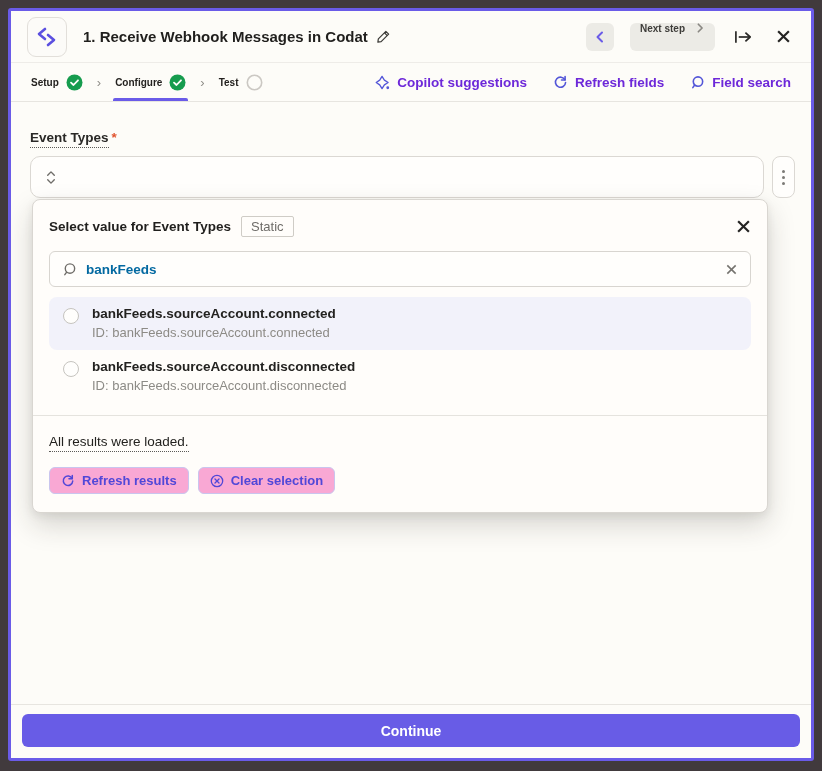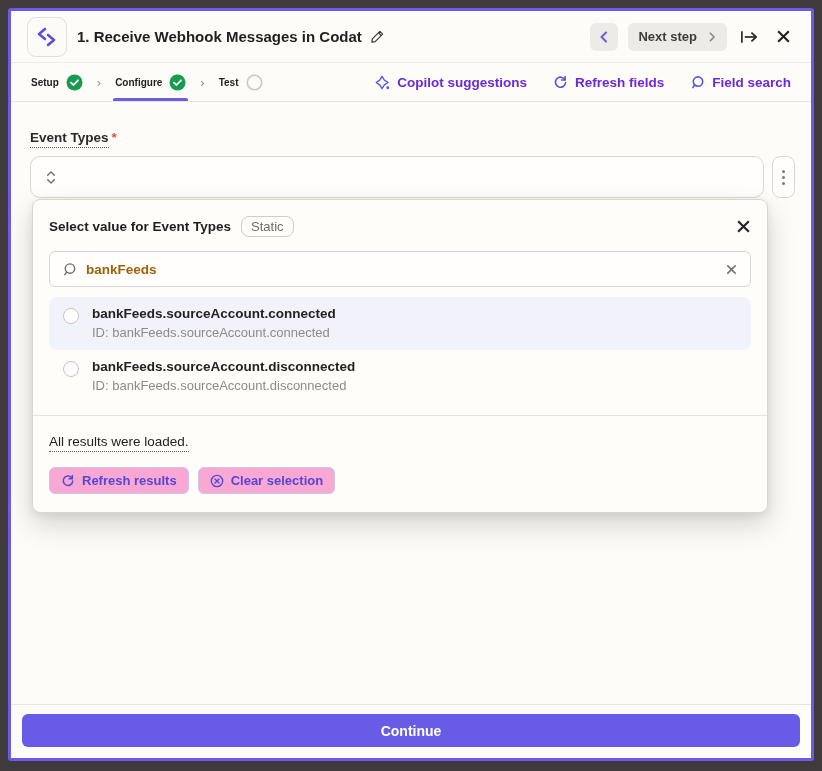--- a/index.html
+++ b/index.html
@@ -4,26 +4,26 @@
 <style>
   * { margin:0; padding:0; box-sizing:border-box; }
   html,body { width:822px; height:771px; }
   body { background:#413a3d; font-family:"Liberation Sans", sans-serif; position:relative; }
   .frame {
     position:absolute; left:8px; top:8px; width:806px; height:753px;
     background:#fdfcf8; border:3px solid #6a5be8; border-radius:3px;
     display:flex; flex-direction:column; overflow:hidden;
   }
   
-  .hdr { height:52px; display:flex; align-items:center; gap:10px; padding:0 16px; border-bottom:1px solid #eeece8; flex:0 0 auto; }
+  .hdr { height:52px; display:flex; align-items:center; gap:16px; padding:0 16px; border-bottom:1px solid #eeece8; flex:0 0 auto; }
   .app-icon { width:40px; height:40px; border:1px solid #e2dfda; background:#fcfbf8; border-radius:9px; display:flex; align-items:center; justify-content:center; }
   .hdr-title { display:flex; align-items:center; gap:8px; font-size:15px; font-weight:700; color:#201f1d; }
   .spacer { flex:1; }
   .sq-btn { width:28px; height:28px; background:#ecebe6; border:none; border-radius:6px; display:flex; align-items:center; justify-content:center; cursor:pointer; }
-  .next-btn { height:28px; background:#ecebe6; border:none; border-radius:6px; display:flex; align-items:center; gap:10px; padding:0 10px; font-family:inherit; font-size:13px; font-weight:700; color:#3e3d3a; cursor:pointer; }
+  .next-btn { height:28px; background:#ecebe6; border:none; border-radius:6px; display:flex; gap:10px; padding:0 10px; font-family:inherit; font-size:10px; font-weight:700; color:#3e3d3a; cursor:pointer; }
   .icon-btn { width:24px; height:24px; display:flex; align-items:center; justify-content:center; cursor:pointer; }
   
   .tabbar { height:39px; display:flex; align-items:center; padding:0 20px; border-bottom:1px solid #e7e5e0; flex:0 0 auto; }
   .tab { height:100%; display:flex; align-items:center; gap:7px; font-size:10px; font-weight:700; color:#23211f; position:relative; cursor:pointer; }
   .tab.active::after { content:""; position:absolute; left:-2px; right:-2px; bottom:0; height:3px; background:#6a5be8; border-radius:2px 2px 0 0; }
   .tab-sep { color:#8f8d88; font-size:13px; padding:0 14px; user-select:none; }
   .toolbar-links { margin-left:auto; display:flex; align-items:center; gap:26px; }
   .tb-link { display:flex; align-items:center; gap:7px; font-size:13.5px; font-weight:600; color:#6d28d9; cursor:pointer; }
   
   .main { flex:1; position:relative; padding:26px 16px 0 19px; }
@@ -32,24 +32,24 @@
   .req { color:#e0532f; }
   .field-row { display:flex; gap:8px; }
   .select-box { flex:1; height:42px; border:1px solid #dbd8d3; background:#fffefc; border-radius:10px; display:flex; align-items:center; padding:0 14px; cursor:pointer; }
   .placeholder { font-size:14px; color:#a3a19c; flex:1; }
   .dots-btn { width:23px; height:42px; border:1px solid #dbd8d3; background:#fffefc; border-radius:8px; display:flex; flex-direction:column; align-items:center; justify-content:center; gap:3px; cursor:pointer; }
   .dot { width:3px; height:3px; border-radius:50%; background:#7c7a76; }
   
   .modal { position:absolute; left:21px; top:97px; width:736px; background:#fffdfa; border:1px solid #d9d6d1; border-radius:8px; box-shadow:0 12px 28px rgba(40,35,30,.18), 0 3px 8px rgba(40,35,30,.08); padding:16px 16px 18px; }
   .modal-hd { display:flex; align-items:center; gap:10px; }
   .modal-title { font-size:13.5px; font-weight:700; color:#201f1d; }
-  .badge { font-size:13px; color:#6e6c68; border:1px solid #cfccc6; border-radius:8px; padding:2px 9px; background:#fffdfa; }
+  .badge { font-size:13px; color:#6e6c68; border:1px solid #cfccc6; border-radius:2px; padding:2px 9px; background:#fffdfa; }
   .modal-close { margin-left:auto; cursor:pointer; display:flex; }
   .search-box { margin-top:14px; height:36px; border:1px solid #d8d5d0; border-radius:6px; background:#fffefc; display:flex; align-items:center; gap:9px; padding:0 12px; }
-  .search-val { flex:1; font-size:13.5px; font-weight:600; color:#a16207; }
+  .search-val { flex:1; font-size:13.5px; font-weight:600; color:#0369a1; }
   .options { margin-top:10px; }
   .opt { display:flex; gap:13px; padding:9px 14px 10px; border-radius:8px; cursor:pointer; align-items:flex-start; }
   .opt.hl { background:#f2f2fa; }
   .radio { width:16px; height:16px; border:1.5px solid #c6c4bf; border-radius:50%; background:#fffefc; flex:0 0 auto; margin-top:2px; }
   .opt-title { font-size:13.5px; font-weight:700; color:#232220; }
   .opt-id { font-size:13px; color:#8d8b86; margin-top:4px; }
   .modal-sep { border-top:1px solid #e5e3de; margin:12px -16px 0; }
   .loaded-txt { display:inline-block; margin-top:18px; font-size:13.5px; color:#23221f; border-bottom:1px dotted #5b5a57; padding-bottom:2px; }
   .modal-btns { display:flex; gap:9px; margin-top:15px; }
   .m-btn { display:flex; align-items:center; gap:7px; height:27px; padding:0 11px; border-radius:6px; font-family:inherit; font-size:13px; font-weight:700; cursor:pointer; }

